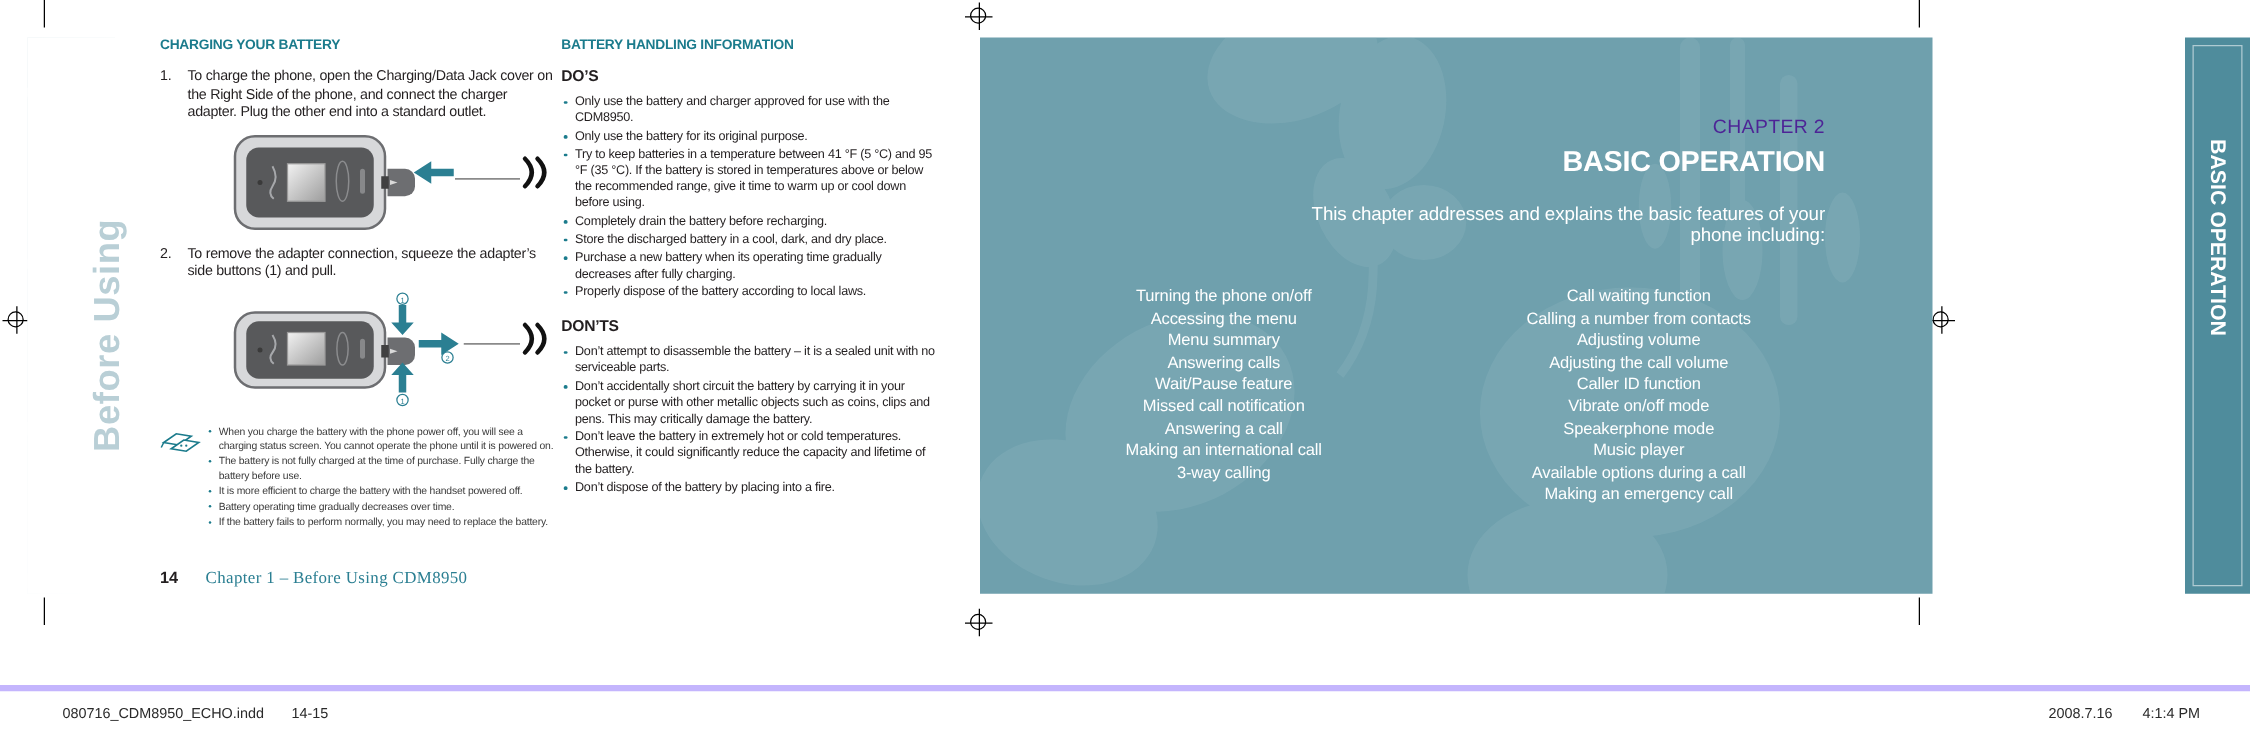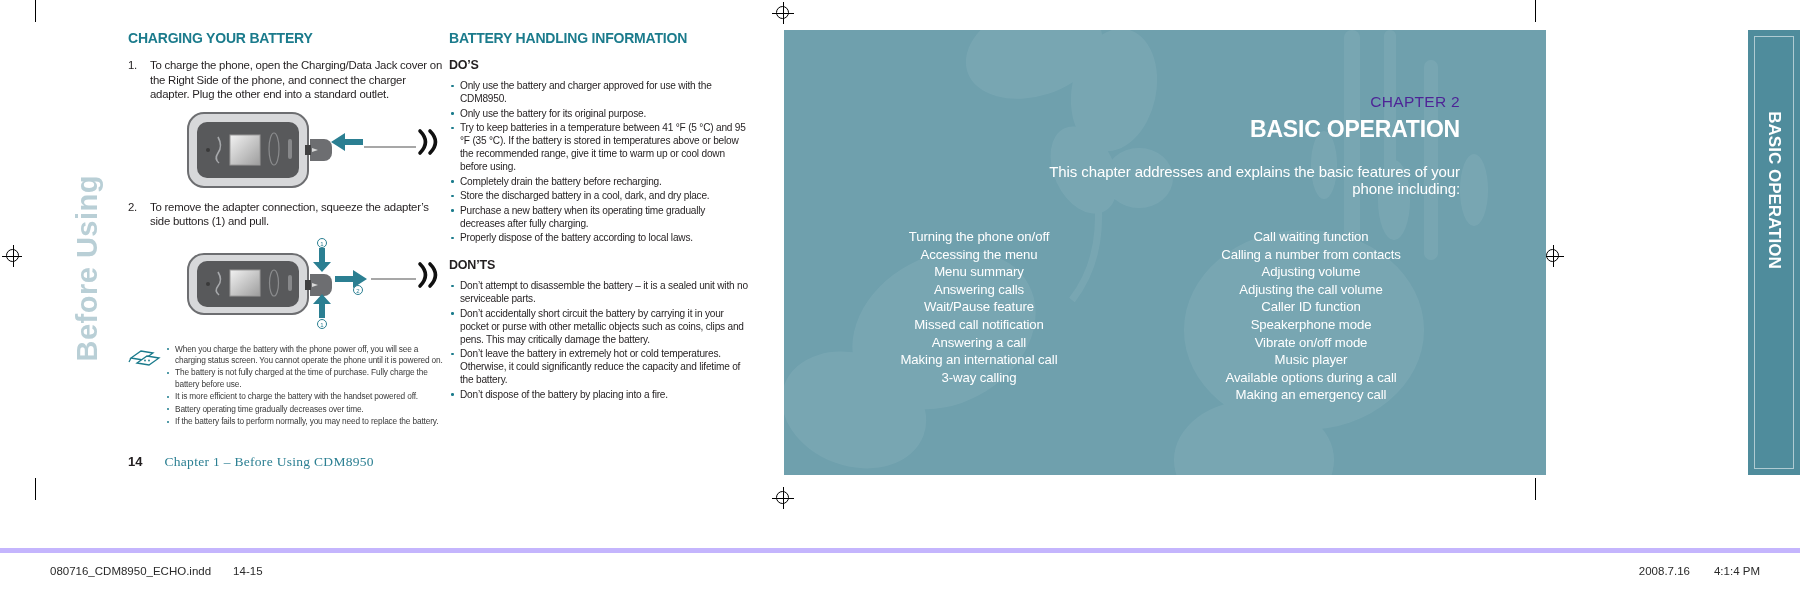--- a/index.html
+++ b/index.html
@@ -32,21 +32,21 @@
     font-size:29px;font-weight:bold;letter-spacing:.5px;
     color:#b9cfd6;font-family:"Liberation Sans",sans-serif;
     white-space:nowrap;
   }
 
   .col{position:absolute;top:0;}
   .col-a{left:106px;width:320px;}
   .col-b{left:427px;width:300px;}
 
   h2.sect{
-    color:#1b7b8c;font-size:14px;font-weight:bold;letter-spacing:-0.2px;
+    color:#1b7b8c;font-size:11px;font-weight:bold;letter-spacing:-0.2px;
     margin:0 0 12px 0;font-family:"Liberation Sans",sans-serif;
   }
   h3.sub{
     color:#231f20;font-size:12.5px;font-weight:bold;margin:12px 0 7px 0;
     letter-spacing:-0.2px;
   }
   ol.steps{margin:0;padding:0;list-style:none;}
   ol.steps li{
     position:relative;padding-left:22px;font-size:11.4px;line-height:14.5px;
     margin-bottom:4px;letter-spacing:-0.22px;
@@ -352,22 +352,22 @@
         <div>Answering a call</div>
         <div>Making an international call</div>
         <div>3-way calling</div>
       </div>
       <div class="featcol">
         <div>Call waiting function</div>
         <div>Calling a number from contacts</div>
         <div>Adjusting volume</div>
         <div>Adjusting the call volume</div>
         <div>Caller ID function</div>
+        <div>Vibrate on/off mode</div>
         <div>Speakerphone mode</div>
-        <div>Vibrate on/off mode</div>
         <div>Music player</div>
         <div>Available options during a call</div>
         <div>Making an emergency call</div>
       </div>
     </div>
   </div>
 
   <div class="tabstrip">
     <div class="tabinner"></div>
     <div class="tabtext">BASIC OPERATION</div>

